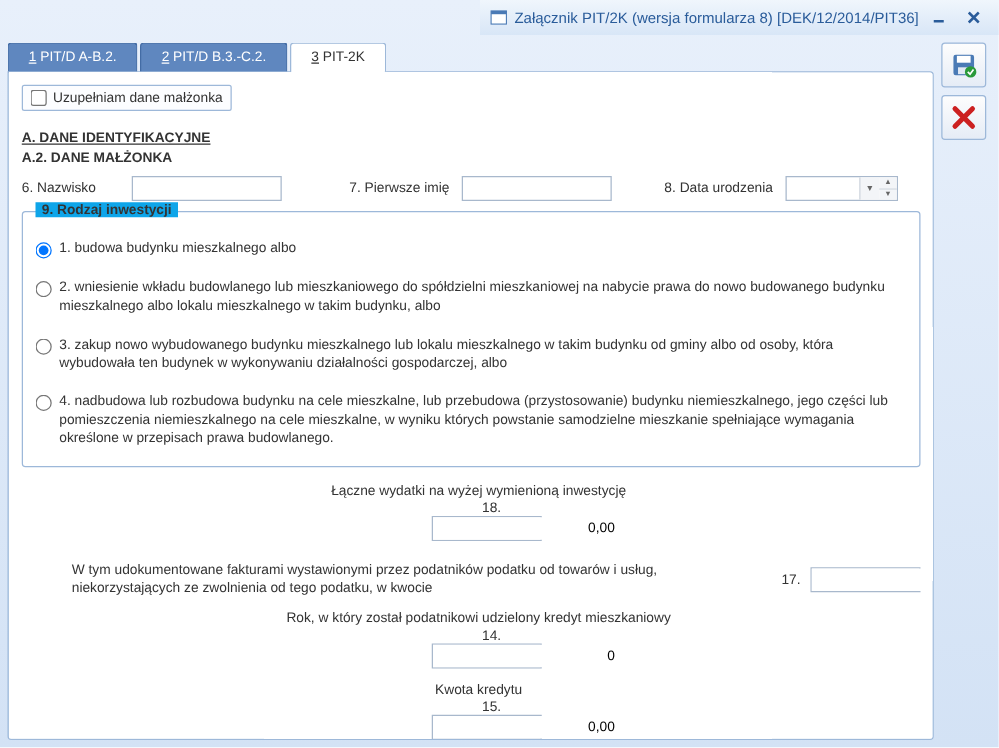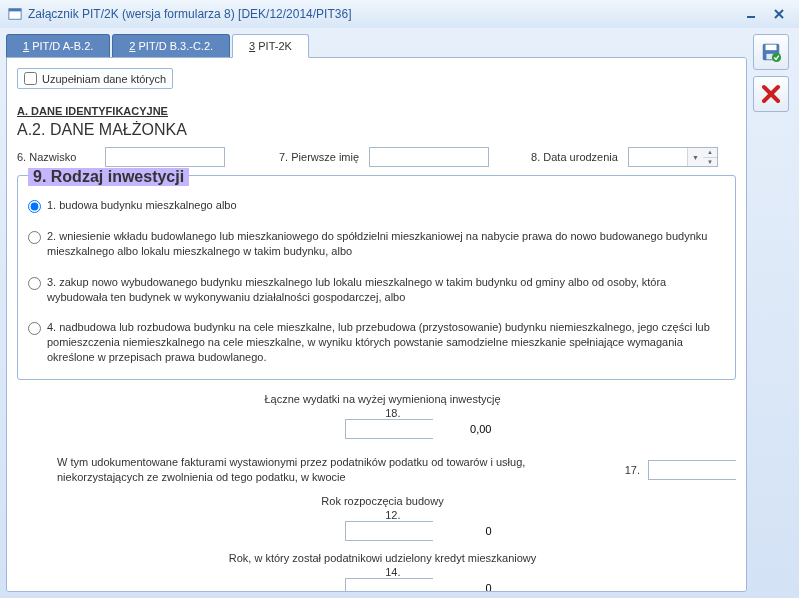--- a/index.html
+++ b/index.html
@@ -1,40 +1,40 @@
 <!DOCTYPE html>
 <html><head>
 <meta charset="utf-8">
 <style>
 * { box-sizing: border-box; margin: 0; padding: 0; }
 body { font-family: Tahoma, Arial, sans-serif; font-size: 11px; color: #333; background: #fff; }
-.window { width: 799px; height: 598px; background: linear-gradient(#e8f0fb, #d3e2f5); display: flex; flex-direction: column; }
+.window { width: 799px; height: 598px; background: linear-gradient(#e8f0fb, #d3e2f5); display: flex; flex-direction: column; align-items: flex-end; }
 .titlebar { height: 28px; background: linear-gradient(#f0f6fc, #d8e6f7); display: flex; align-items: center; padding: 0 8px; color: #2a5c9a; font-size: 12px; }
 .titlebar .icon-app { width: 14px; height: 14px; margin-right: 6px; }
 .titlebar .spacer { flex: 1; }
 .titlebar .winbtn { width: 24px; height: 18px; margin-left: 4px; display: flex; align-items: center; justify-content: center; cursor: pointer; color: #2a5c9a; }
 .body-area { flex: 1; display: flex; padding: 6px; gap: 6px; overflow: hidden; }
 .main { flex: 1; display: flex; flex-direction: column; }
 .side { width: 40px; display: flex; flex-direction: column; gap: 6px; }
 .side-btn { width: 36px; height: 36px; background: linear-gradient(#fdfdfd, #e5ecf6); border: 1px solid #9db8d9; border-radius: 3px; display: flex; align-items: center; justify-content: center; cursor: pointer; }
 .tabs { display: flex; gap: 2px; margin-bottom: 0; }
 .tab { padding: 5px 16px; background: #5f87bf; color: #fff; border-radius: 3px 3px 0 0; cursor: pointer; border: 1px solid #436ca5; border-bottom: none; }
 .tab:first-letter { text-decoration: underline; }
 .tab.active { background: #fff; color: #333; border: 1px solid #9db8d9; border-bottom: 1px solid #fff; position: relative; z-index: 2; }
 .panel { flex: 1; background: #fff; border: 1px solid #9db8d9; border-radius: 0 3px 3px 3px; padding: 10px; overflow-y: auto; margin-top: -1px; }
 .checkbox-row { display: inline-flex; align-items: center; border: 1px solid #9db8d9; padding: 3px 6px; background: #fcfdff; border-radius: 2px; margin-bottom: 10px; }
 .checkbox-row input { margin-right: 5px; }
 .section-head { font-weight: bold; margin: 6px 0 4px 0; font-size: 11px; text-decoration: underline; }
-.subsection { font-size: 16px; margin-bottom: 8px; }
+.subsection { font-size: 11px; margin-bottom: 8px; font-weight: bold; }
 .fields-row { display: flex; align-items: center; gap: 10px; margin-bottom: 6px; flex-wrap: wrap; }
 .fields-row label { font-size: 11px; }
 .text-input { border: 1px solid #a8b8cc; background: #fff; height: 20px; padding: 2px 4px; font-size: 11px; }
 .w120 { width: 120px; }
 .group-box { border: 1px solid #9db8d9; border-radius: 3px; padding: 14px 10px 10px 10px; margin: 8px 0 12px 0; position: relative; }
-.group-title { position: absolute; top: -8px; left: 10px; background: #c4b5fd; padding: 0 5px; font-weight: bold; font-size: 16px; }
+.group-title { position: absolute; top: -8px; left: 10px; background: #0ea5e9; padding: 0 5px; font-weight: bold; font-size: 11px; }
 .radio-row { display: flex; align-items: flex-start; gap: 6px; margin: 8px 0 16px 0; }
 .radio-row input { margin-top: 2px; flex-shrink: 0; }
 .radio-row span { line-height: 1.35; font-size: 11px; }
 .amount-row { display: flex; align-items: center; margin: 10px 0; }
 .amount-label { flex: 1; padding-right: 12px; font-size: 11px; line-height: 1.35; }
 .amount-num { width: 32px; text-align: right; margin-right: 8px; font-size: 11px; }
 .spin-wrap { width: 88px; height: 20px; border: 1px solid #a8b8cc; display: flex; background: #fff; }
 .spin-wrap input { flex: 1; border: none; text-align: right; padding: 0 4px; font-size: 11px; outline: none; }
 .spin-btns { width: 14px; display: flex; flex-direction: column; border-left: 1px solid #d0d6de; }
 .spin-btns div { flex: 1; display: flex; align-items: center; justify-content: center; font-size: 6px; color: #666; cursor: pointer; background: #f3f5f8; }
@@ -74,21 +74,21 @@
       <div class="tabs">
         <div class="tab">1 PIT/D A-B.2.</div>
         <div class="tab">2 PIT/D B.3.-C.2.</div>
         <div class="tab active">3 PIT-2K</div>
       </div>
 
       <div class="panel">
 
         <div class="checkbox-row">
           <input type="checkbox" style="">
-          <span>Uzupełniam dane których</span>
+          <span>Uzupełniam dane małżonka</span>
         </div>
 
         <div class="section-head">A. DANE IDENTYFIKACYJNE</div>
         <div class="subsection">A.2. DANE MAŁŻONKA</div>
 
 
         <div class="fields-row">
           <label style="width:78px">6. Nazwisko</label>
           <input class="text-input w120" value="" style="">
           <span style="width:34px"></span>
@@ -138,28 +138,20 @@
 
         <div class="amount-row indent2">
           <div class="amount-label">W tym udokumentowane fakturami wystawionymi przez podatników podatku od towarów i usług, niekorzystających ze zwolnienia od tego podatku, w kwocie</div>
           <div class="amount-num">17.</div>
           <div class="spin-wrap">
             <input value="0,00" style="">
 
           </div>
         </div>
 
-        <div class="amount-row indent">
-          <div class="amount-label">Rok rozpoczęcia budowy</div>
-          <div class="amount-num">12.</div>
-          <div class="spin-wrap">
-            <input value="0" style="">
-
-          </div>
-        </div>
 
 
         <div class="amount-row indent">
           <div class="amount-label">Rok, w który został podatnikowi udzielony kredyt mieszkaniowy</div>
           <div class="amount-num">14.</div>
           <div class="spin-wrap">
             <input value="0" style="">
 
           </div>
         </div>

